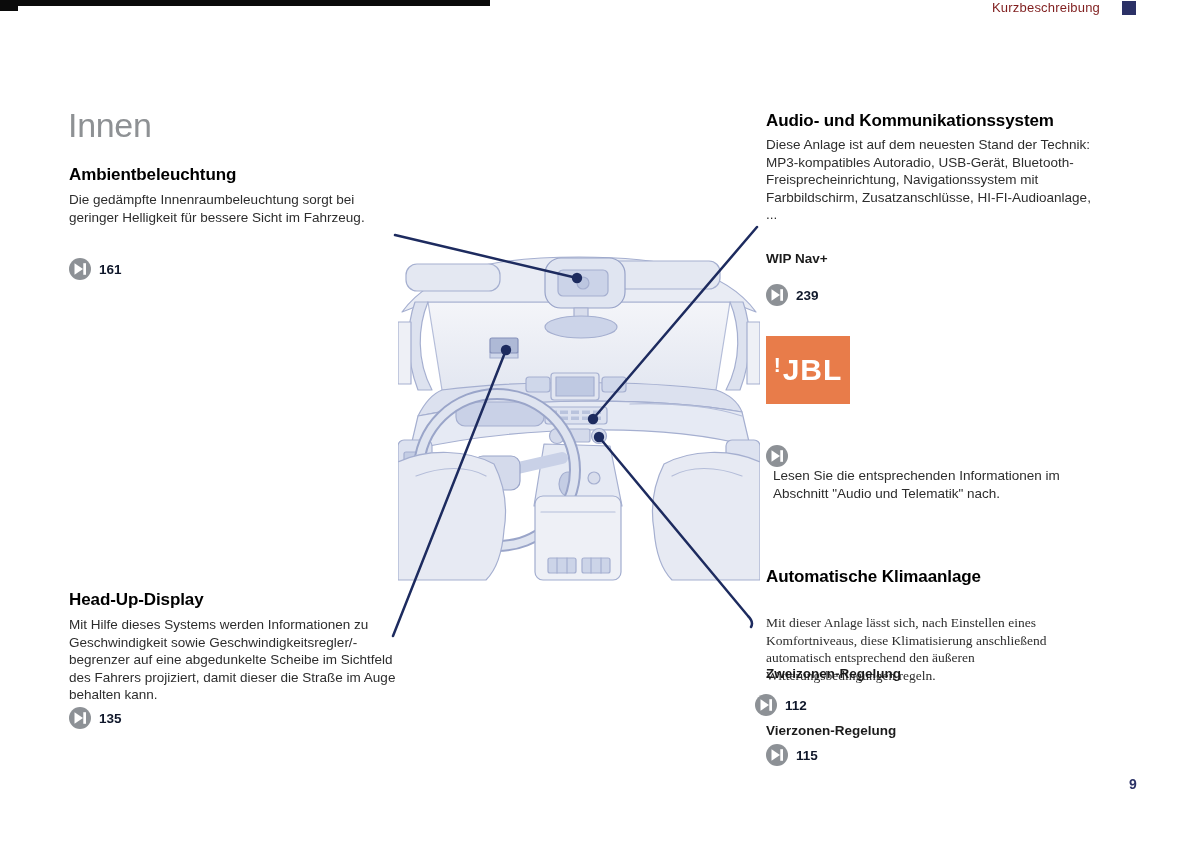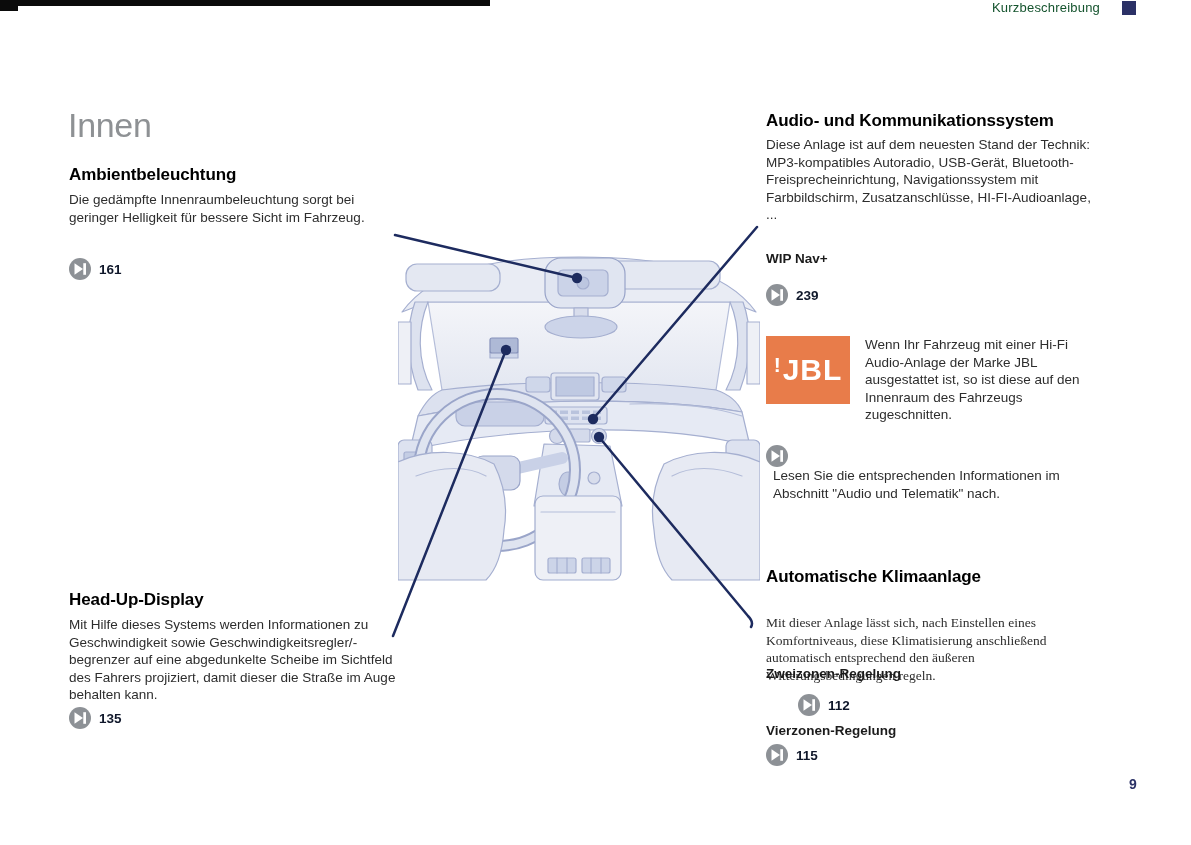--- a/index.html
+++ b/index.html
@@ -7,21 +7,21 @@
   body {
     position:relative; background:#ffffff; overflow:hidden;
     font-family:"Liberation Sans", sans-serif; color:#1b1b1b;
   }
   .abs { position:absolute; }
 
   
   .topbar { left:0; top:69; width:490px; height:6px; background:#0b0b0b; }
   .topbar-stub { left:0; top:66; width:18px; height:11px; background:#0b0b0b; }
   .header-right { top:63; right:55px; display:flex; align-items:center; }
-  .header-label { font-size:13px; color:#14532d; letter-spacing:.2px; }
+  .header-label { font-size:13px; color:#7f1d1d; letter-spacing:.2px; }
   .header-square { width:14px; height:14px; background:#2b3166; margin-left:22px; }
 
   
   .page-title { left:68px; top:106px; font-size:34px; font-weight:400; color:#8e9194; letter-spacing:-.3px; }
 
   h2.sec { font-size:17px; font-weight:bold; color:#000000; letter-spacing:-.1px; }
   p.body { font-size:13.5px; line-height:17.5px; color:#2d2d2d; }
   .boldlabel { font-size:13.5px; font-weight:bold; color:#1b1b1b; }
 
   .ref { display:flex; align-items:center; }
@@ -92,36 +92,35 @@
       <rect x="14.3" y="5.2" width="2.7" height="11.6" fill="#fff"></rect>
     </svg>
   <span class="num">239</span>
 </div>
 
 <div class="abs jbl-row textlayer" style="left:766px; top:336px;">
   <div class="jbl-logo">
       <span class="jbl-mark">!</span>
       <span class="jbl-text">JBL</span>
     </div>
-  <p class="body">Wenn Ihr Fahrzeug mit einer Hi-Fi Audio-Anlage der Marke JBL ausgestattet ist, so ist diese auf den Innenraum des Fahrzeugs zugeschnitten.</p>
 </div>
 
 <div class="abs see-also textlayer" style="left:766px; top:443px;">
   <svg viewBox="0 0 22 22">
       <circle cx="11" cy="11" r="11" fill="#8d9196"></circle>
       <polygon points="5.5,5.2 14,11 5.5,16.8" fill="#fff"></polygon>
       <rect x="14.3" y="5.2" width="2.7" height="11.6" fill="#fff"></rect>
     </svg>
   <p class="body">Lesen Sie die entsprechenden Informationen im Abschnitt "Audio und Telematik" nach.</p>
 </div>
 
 <h2 class="abs sec textlayer" style="left:766px; top:567px;">Automatische Klimaanlage</h2>
 <p class="abs body textlayer" style="left:766px; top:614px; width:322px;font-family:Liberation Serif, serif;">Mit dieser Anlage lässt sich, nach Einstellen eines Komfortniveaus, diese Klimatisierung anschließend automatisch entsprechend den äußeren Witterungsbedingungen regeln.</p>
 <div class="abs boldlabel textlayer" style="left:766px; top:666px;">Zweizonen-Regelung</div>
-<div class="abs ref textlayer" style="left:798px; top:694px;text-align:right;">
+<div class="abs ref textlayer" style="left:755px; top:694px;text-align:right;">
   <svg viewBox="0 0 22 22">
       <circle cx="11" cy="11" r="11" fill="#8d9196"></circle>
       <polygon points="5.5,5.2 14,11 5.5,16.8" fill="#fff"></polygon>
       <rect x="14.3" y="5.2" width="2.7" height="11.6" fill="#fff"></rect>
     </svg>
   <span class="num">112</span>
 </div>
 <div class="abs boldlabel textlayer" style="left:766px; top:723px;">Vierzonen-Regelung</div>
 <div class="abs ref textlayer" style="left:766px; top:744px;">
   <svg viewBox="0 0 22 22">

